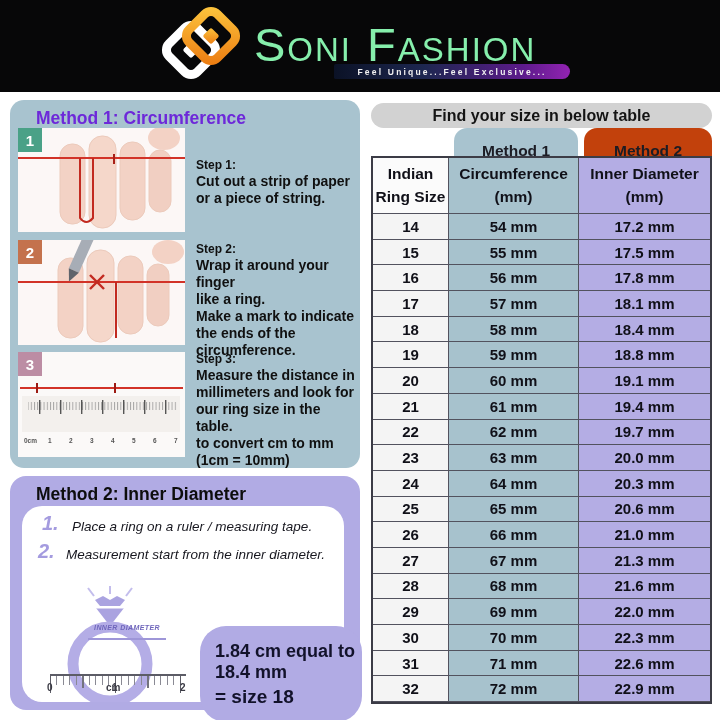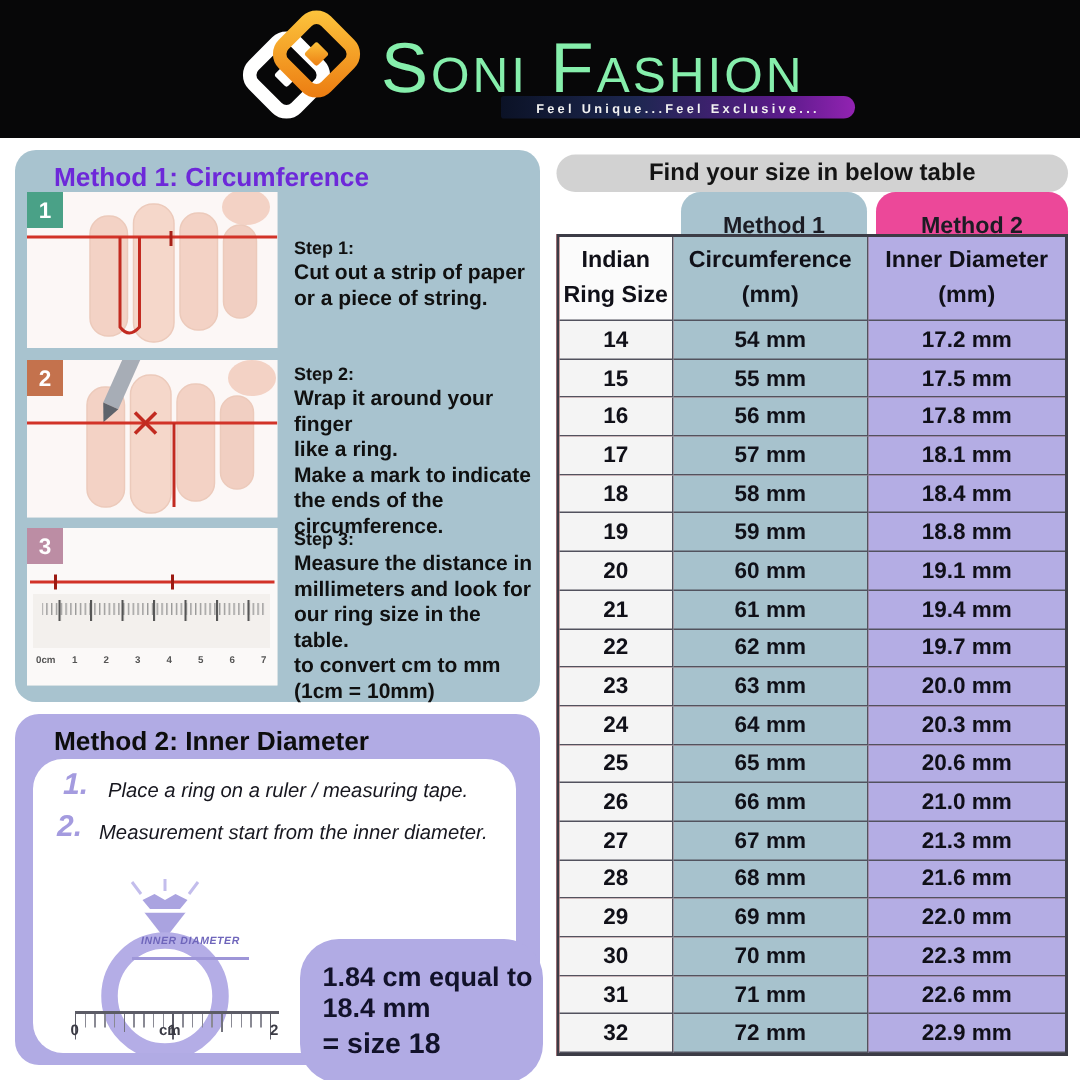--- a/index.html
+++ b/index.html
@@ -51,24 +51,24 @@
   .ex-l1{font-size:18px;font-weight:700;margin-top:2px;}
   .ex-l2{font-size:19px;font-weight:800;margin-top:3px;}
 
   
   .pill{position:absolute;left:371px;top:103px;width:341px;height:25px;background:#d2d2d2;border-radius:13px;
         display:flex;align-items:center;justify-content:center;font-size:16px;font-weight:700;color:#141414;}
   .tab{position:absolute;top:128px;height:34px;border-radius:13px 13px 0 0;display:flex;align-items:center;
        justify-content:center;padding-top:11px;font-size:15.5px;font-weight:700;color:#1c1c24;z-index:1;}
   .tab u{text-underline-offset:2px;}
   .tab-m1{left:454px;width:124px;background:#a8c3cf;}
-  .tab-m2{left:584px;width:128px;background:#ec4899;}
+  .tab-m2{left:584px;width:128px;background:#c2410c;}
   .size-table{position:absolute;left:371px;top:156px;z-index:2;display:grid;
               grid-template-columns:76px 130px 131px;grid-template-rows:56px;grid-auto-rows:25.7px;
-              border:2px solid #3c3c46;background:#ef4444;}
+              border:2px solid #3c3c46;background:#bef264;}
   .thead,.tbody,.trow{display:contents;}
   .cell{display:flex;align-items:center;justify-content:center;border-right:1.5px solid #52525e;
         border-bottom:1.5px solid #52525e;font-size:15px;font-weight:600;color:#101018;}
   .cell:nth-child(3n){border-right:none;}
   .c-size{background:#f4f4f4;}
   .c-circ{background:#a7c2cd;}
   .c-dia{background:#b4ade4;}
   .th{flex-direction:column;justify-content:space-around;padding:5px 0;font-size:15.5px;font-weight:700;}
   .th.c-size{background:#fbfbfb;}
 </style>

